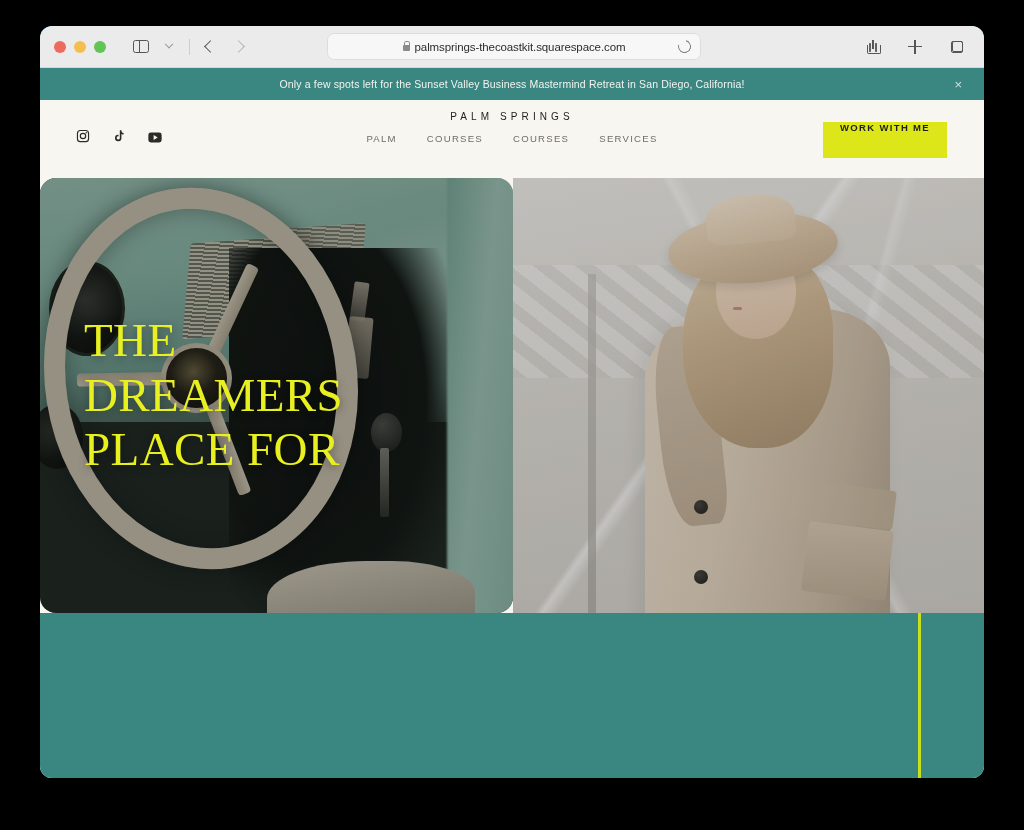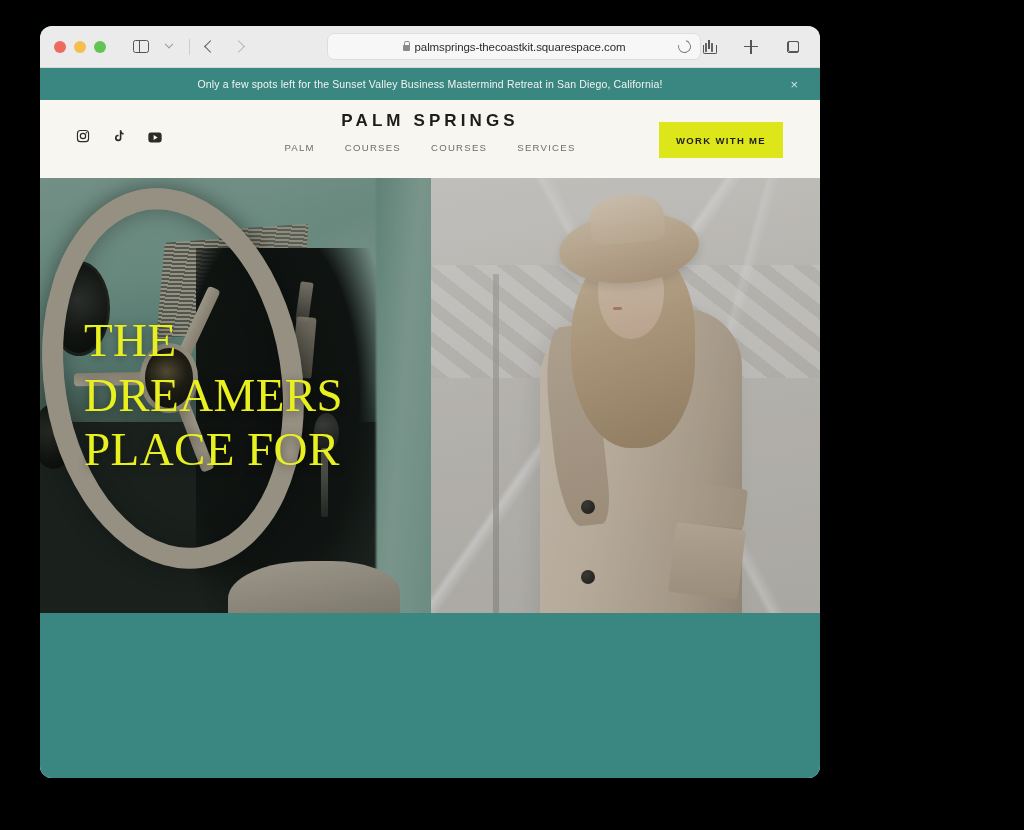--- a/index.html
+++ b/index.html
@@ -7,21 +7,21 @@
     width: 1024px; height: 830px;
     background: #000000;
     font-family: "Liberation Sans", sans-serif;
     overflow: hidden;
   }
 
   
   .window {
     position: absolute;
     left: 40px; top: 26px;
-    width: 780px; height: 752px;
+    width: 944px; height: 752px;
     border-radius: 12px;
     overflow: hidden;
     background: #0ea5e9;
     box-shadow: 0 14px 44px rgba(0,0,0,0.55);
   }
 
   
   .toolbar {
     position: relative;
     height: 42px;
@@ -175,43 +175,43 @@
   }
   .s-ico { width: 14px; height: 14px; display: block; }
 
   .brand-block {
     position: absolute; left: 0; right: 0;
     top: 11px;
     display: flex; flex-direction: column; align-items: center; gap: 11px;
   }
   .brand {
     font-family: "Liberation Sans", sans-serif;
-    font-size: 17px; letter-spacing: 4.1px;
-    color: #1d1d1b; font-weight: 700;
+    font-size: 10px; letter-spacing: 4.1px;
+    color: #1d1d1b; font-weight: 400;
   }
   .nav { display: flex; gap: 30px; }
   .nav-link {
     font-size: 9.6px; letter-spacing: 1.25px;
     color: #6f6d66; text-decoration: none;
   }
   .cta {
     position: absolute; right: 37px; top: 22px;
     width: 124px; height: 36px;
     background: #DDE619;
-    display: flex; align-items: center; justify-content: center;
+    display: flex; justify-content: center;
   }
   .cta-text {
     font-size: 9.5px; letter-spacing: 1.35px;
     color: #1d1d1b; font-weight: 700;
   }
 
   
   .hero { position: relative; height: 435px; display: flex; }
   .hero-half { position: relative; overflow: hidden; }
-  .hero-left  { width: 473px; }
+  .hero-left  { width: 473px; border-radius: 16px; }
   .hero-right { width: 471px; }
 
   
   .car-scene { position: absolute; inset: 0; background: #1d2420; }
   .car-dash {
     position: absolute; left: -4%; top: -2%; width: 108%; height: 58%;
     background:
       radial-gradient(ellipse 60% 80% at 88% 50%, #a8c8bc 0%, #8fb9ac 42%, transparent 70%),
       linear-gradient(175deg, #9ec4b7 0%, #8cb8aa 40%, #6f9c90 70%, #3c4f47 100%);
   }

